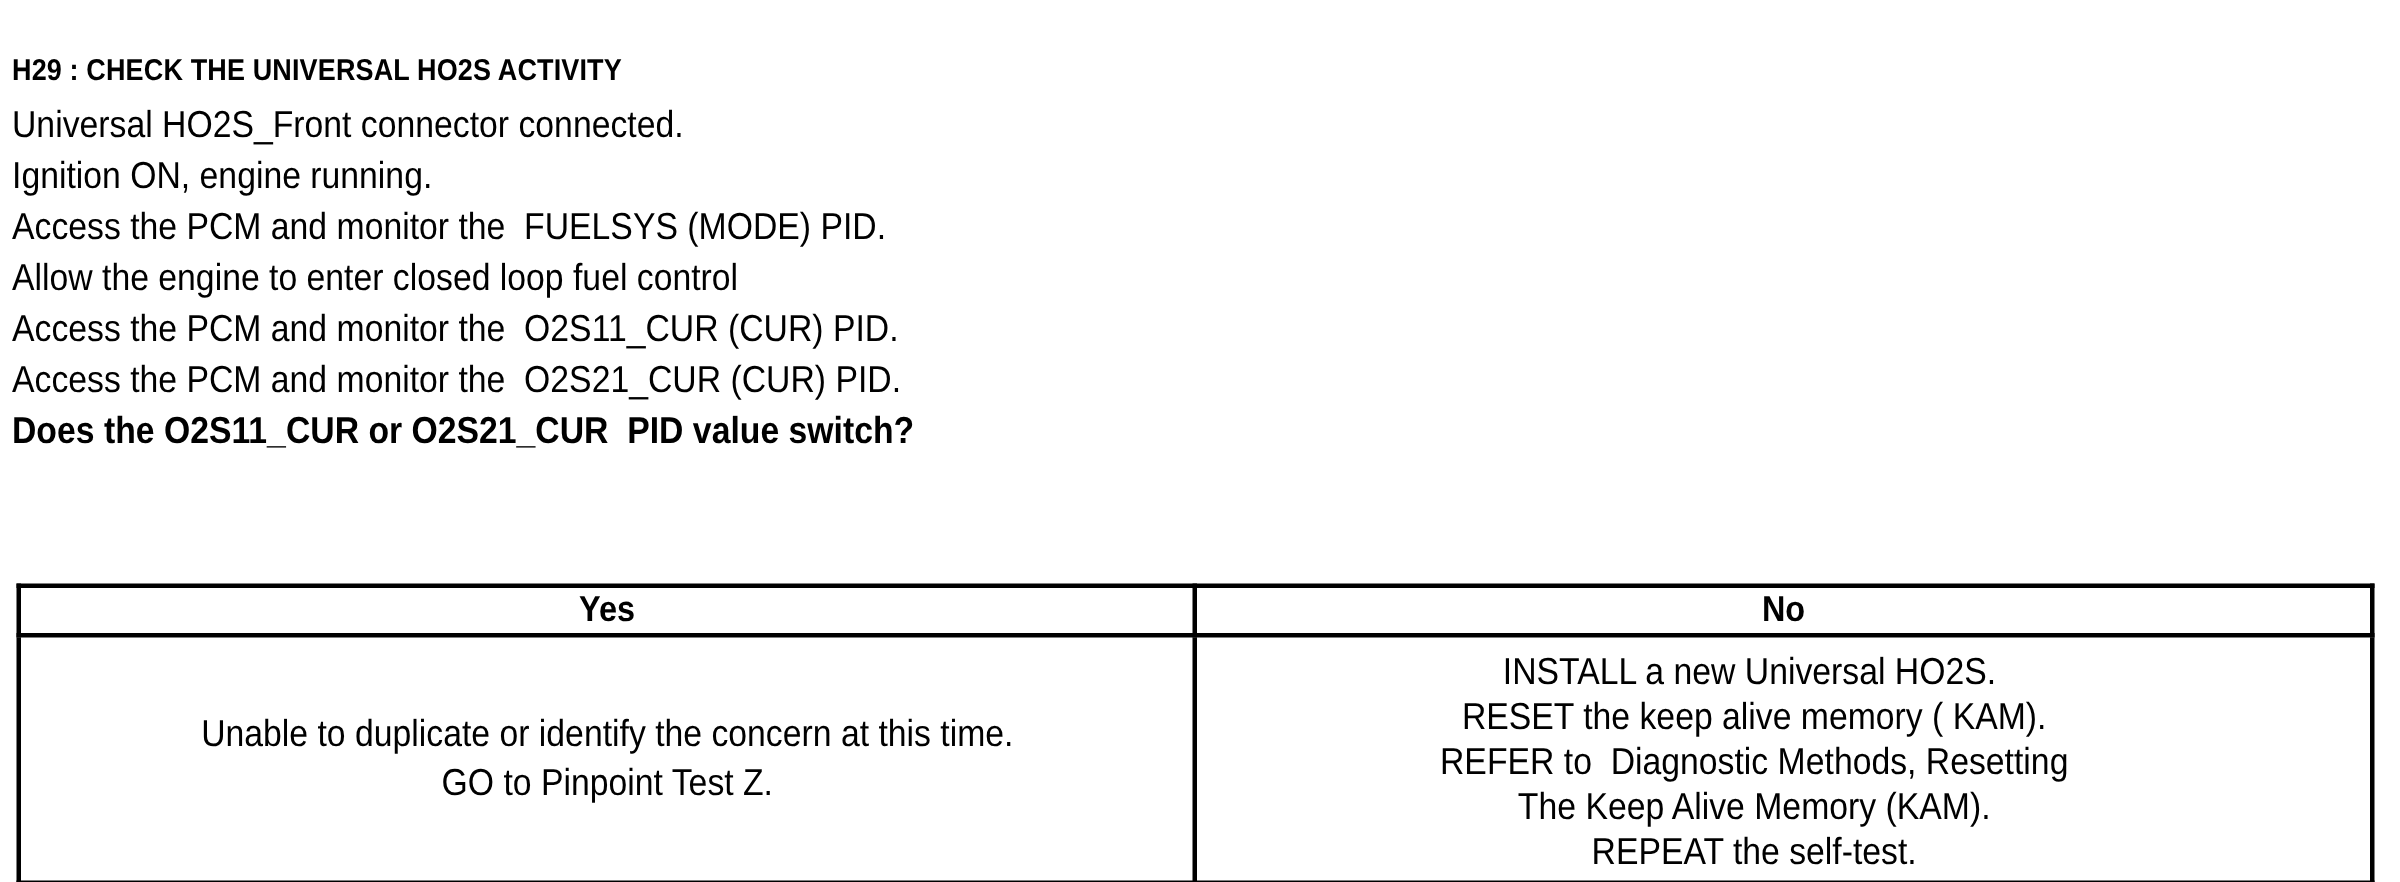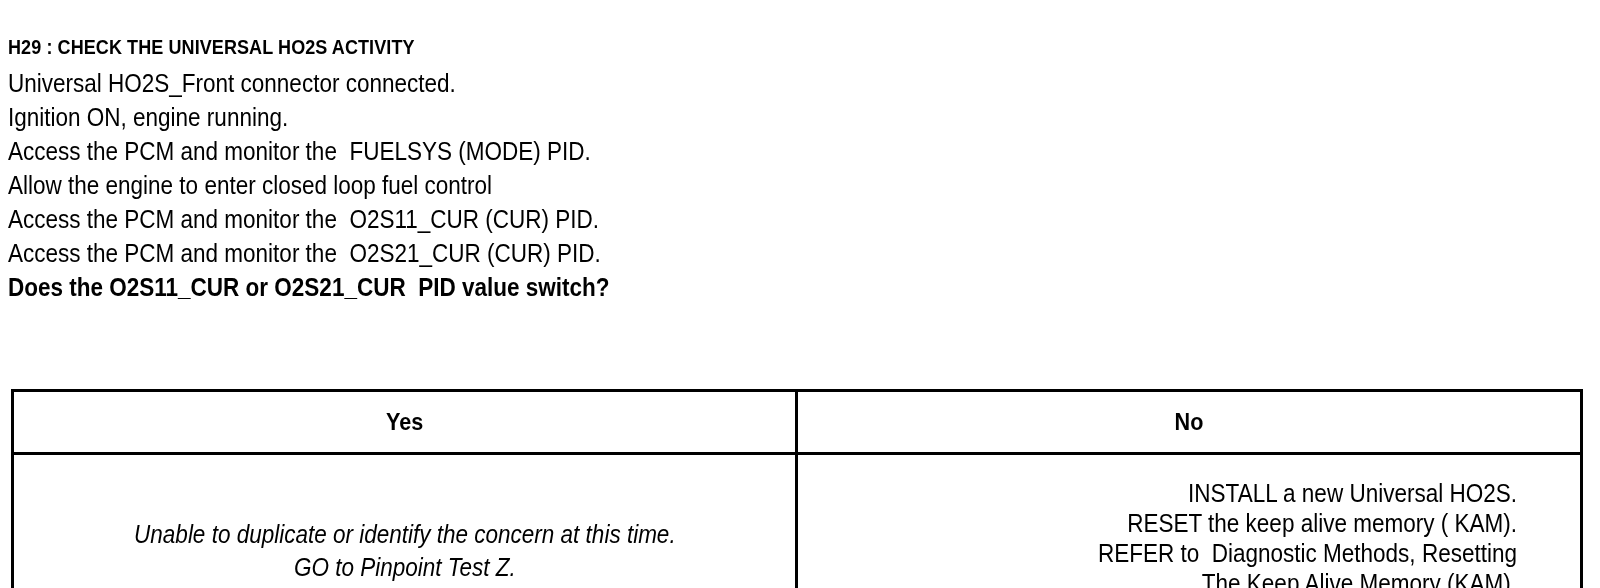--- a/index.html
+++ b/index.html
@@ -68,45 +68,44 @@
     border-collapse: collapse;
     table-layout: fixed;
   }
 
   .result-table col.col-yes { width: 784px; }
   .result-table col.col-no  { width: 785px; }
 
   .result-table th,
   .result-table td {
     border: 3px solid #000000;
-    padding: 16px;
+    padding: 1px;
     vertical-align: middle;
   }
 
   .result-table th {
     height: 28px;
     font-size: 24px;
     font-weight: bold;
     text-align: center;
     line-height: 28px;
   }
   .result-table th span {
     display: inline-block;
     transform: scaleX(0.90);
   }
 
   .cell-yes {
     height: 160px;
     text-align: center;
     vertical-align: middle;
-    font-style: italic;
   }
   .cell-no {
     height: 160px;
-    text-align: right;
+    text-align: center;
     vertical-align: top;
   }
 
   .yes-lines {
     font-size: 25px;
     line-height: 33px;
     display: inline-block;
     transform: scaleX(0.90);
   }
   .yes-lines .ln {

